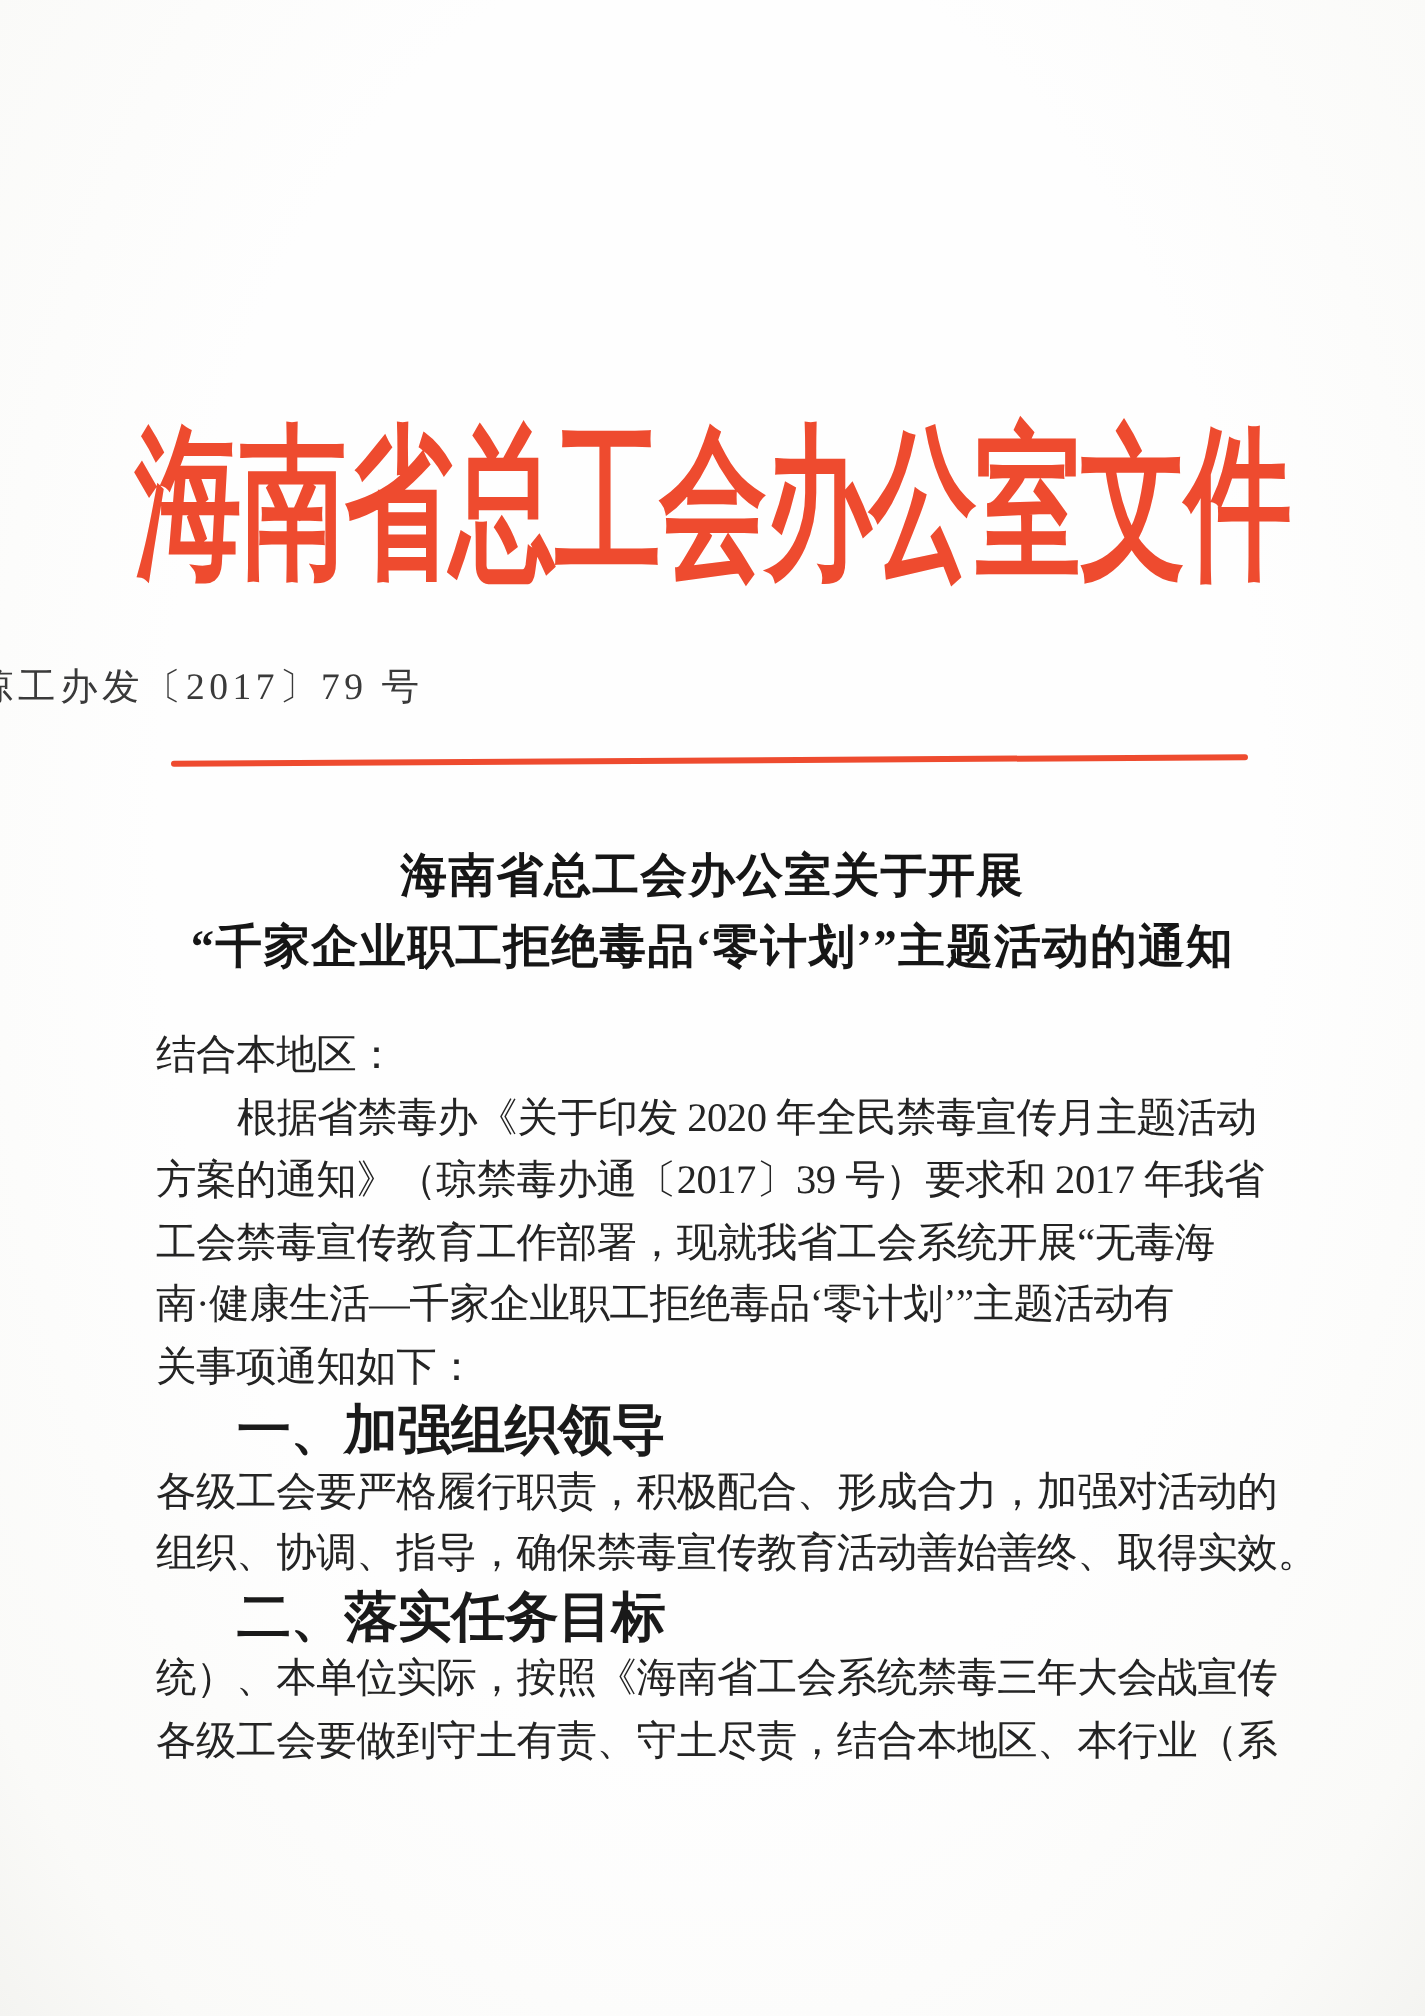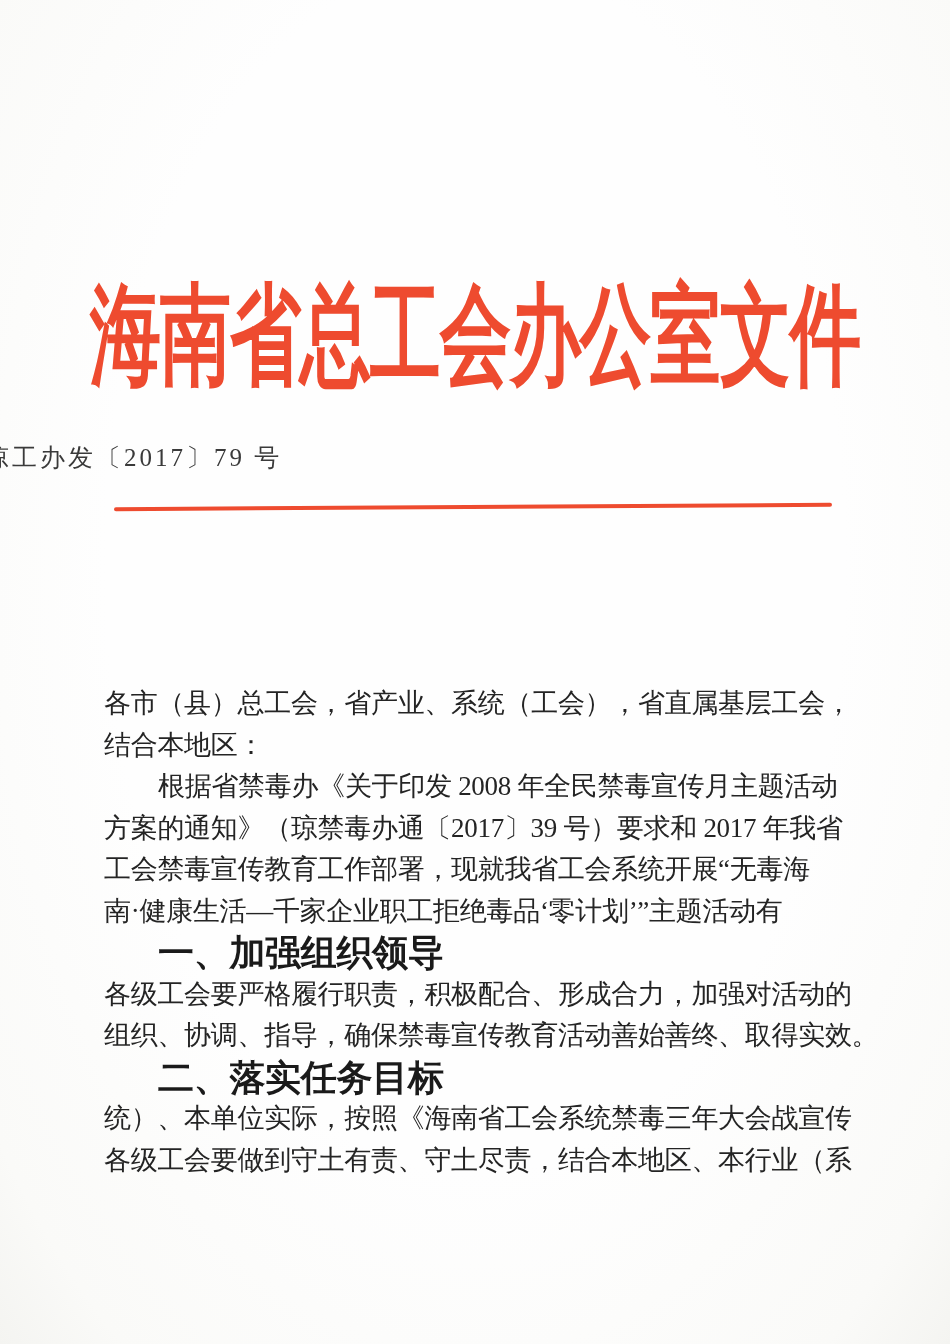--- a/index.html
+++ b/index.html
@@ -102,28 +102,32 @@
   <div class="agency-title">
     <span class="agency-title-text">海南省总工会办公室文件</span>
   </div>
 
   <div class="doc-number">
     <span class="doc-number-text">琼工办发〔2017〕79 号</span>
   </div>
 
   <div class="red-line"></div>
 
+  <div class="doc-title">
+    <div>海南省总工会办公室关于开展</div>
+    <div>“千家企业职工拒绝毒品‘零计划’”主题活动的通知</div>
+  </div>
 
   <div class="body-text">
-    <p>各市（县）总工会，省产业、系统（工会），省直属基层工会，</p>
     <p>结合本地区：</p>
-    <p class="indent">根据省禁毒办《关于印发 2008 年全民禁毒宣传月主题活动</p>
+    <p class="indent">根据省禁毒办《关于印发 2020 年全民禁毒宣传月主题活动</p>
     <p>方案的通知》（琼禁毒办通〔2017〕39 号）要求和 2017 年我省</p>
     <p>工会禁毒宣传教育工作部署，现就我省工会系统开展“无毒海</p>
     <p>南·健康生活—千家企业职工拒绝毒品‘零计划’”主题活动有</p>
+    <p>关事项通知如下：</p>
     <p class="indent heading">一、加强组织领导</p>
     <p>各级工会要严格履行职责，积极配合、形成合力，加强对活动的</p>
     <p>组织、协调、指导，确保禁毒宣传教育活动善始善终、取得实效。</p>
     <p class="indent heading">二、落实任务目标</p>
     <p>统）、本单位实际，按照《海南省工会系统禁毒三年大会战宣传</p>
     <p>各级工会要做到守土有责、守土尽责，结合本地区、本行业（系</p>
   </div>
 
 </div>
 

